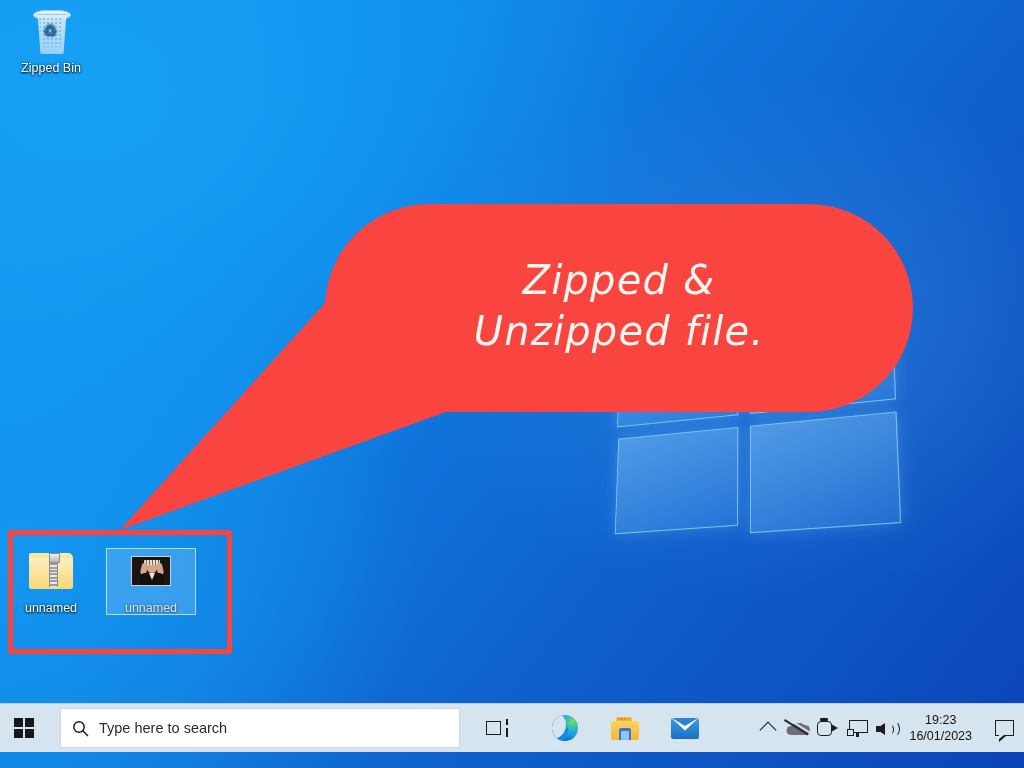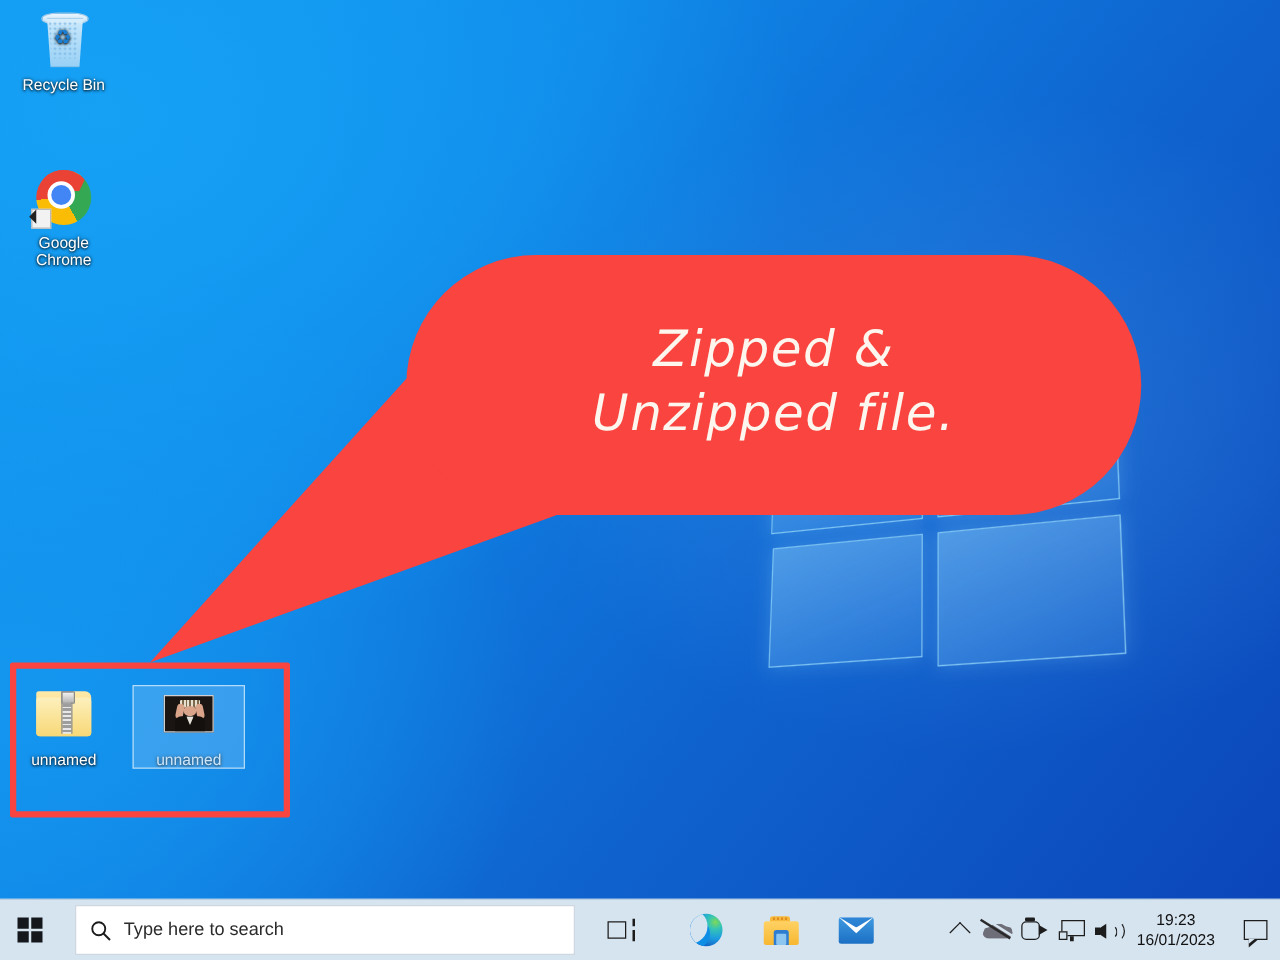--- a/index.html
+++ b/index.html
@@ -271,21 +271,21 @@
     font-style: italic;
     font-weight: 400;
     letter-spacing: 1.2px;
     white-space: pre-line;
     padding-bottom: 4px;
   }
 
   
   .taskbar {
     position: absolute;
-    left: 0; bottom: 0;
+    left: 0; bottom: 16px;
     width: 1024px; height: 48px;
     background: #d6e4f0;
     border-top: 1px solid #b9cfe3;
     display: flex;
     align-items: center;
   }
   .start-btn {
     width: 48px; height: 48px;
     display: flex; align-items: center; justify-content: center;
     flex: 0 0 auto;
@@ -507,32 +507,23 @@
     </div>
   </div>
 
   <div class="desk-icon" style="left:6px; top:8px;">
     <div class="glyph">
       <div class="rb-lid"></div>
       <div class="rb-body"></div>
       <div class="rb-dots"></div>
       <div class="rb-rec">♻</div>
     </div>
-    <span class="label">Recycle Bin</span>
+    <span class="label">Zipped Bin</span>
   </div>
 
-  <div class="desk-icon" style="left:6px; top:134px;">
-    <div class="glyph">
-      <div class="chrome"></div>
-      <div class="chrome-inner"></div>
-      <span class="shortcut-arrow"></span>
-    </div>
-    <span class="label">Google
-Chrome</span>
-  </div>
 
 
   <div class="desk-icon" style="left:6px; top:548px;">
     <div class="glyph">
       <div class="zipf">
         <div class="back"></div>
         <div class="front"></div>
         <div class="ztrack"></div>
         <div class="zpull"></div>
       </div>

